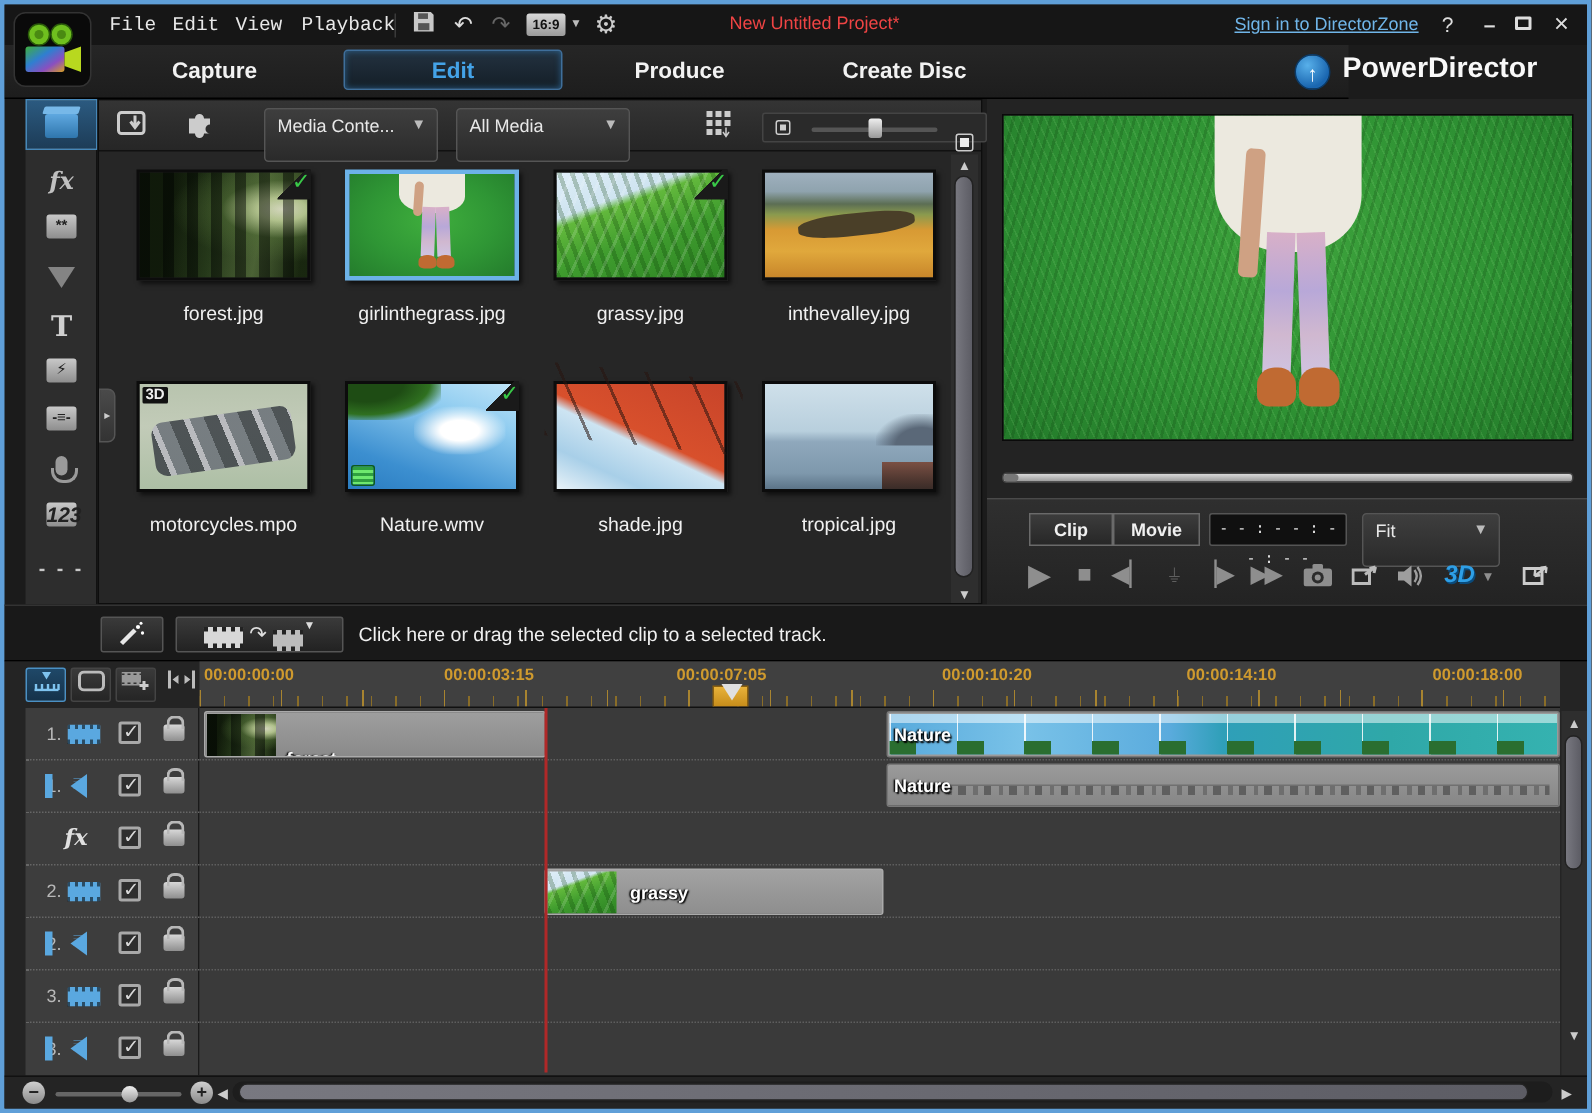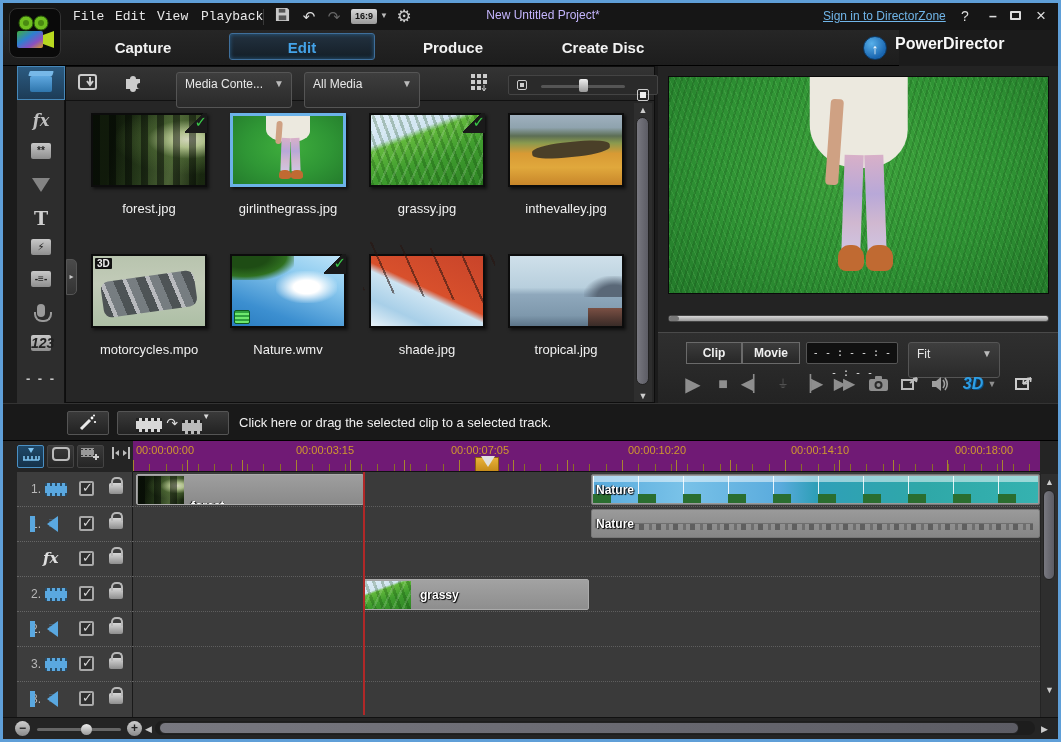--- a/index.html
+++ b/index.html
@@ -6,31 +6,31 @@
   *{box-sizing:border-box;font-family:"Liberation Sans","DejaVu Sans",sans-serif;}
   #win{position:relative;width:1061px;height:742px;background:#1b1b1b;border:3px solid #5f9fd8;overflow:hidden;}
   .abs{position:absolute;}
   
   #titlebar{left:0;top:0;width:1055px;height:27px;background:#161616;}
   #applogo{left:6px;top:5px;width:52px;height:50px;background:#0a0a0a;border:1px solid #333;border-radius:8px;z-index:5;}
   .menu-item{top:5px;height:18px;line-height:18px;color:#e8e8e8;font-size:13px;padding:0 6px;cursor:default;font-family:Liberation Mono, monospace;}
   .tb-sep{top:6px;width:1px;height:16px;background:#3a3a3a;}
   .tb-icon{top:4px;width:22px;height:20px;text-align:center;color:#ccc;font-size:15px;line-height:20px;}
   #aspect-badge{top:6px;width:26px;height:15px;background:linear-gradient(#d8d8d8,#9a9a9a);border-radius:2px;color:#111;font-size:9px;font-weight:bold;text-align:center;line-height:15px;}
-  #proj-title{top:5px;left:420px;width:240px;text-align:center;color:#c4b5fd;font-size:12px;}
+  #proj-title{top:5px;left:420px;width:240px;text-align:center;color:#ef4444;font-size:12px;}
   #signin{top:6px;left:820px;color:#70b5e8;font-size:12px;text-decoration:underline;cursor:pointer;}
   .winbtn{top:4px;width:20px;height:18px;color:#ddd;text-align:center;font-size:14px;line-height:18px;}
   #maxbox{top:8px;width:11px;height:9px;border:2px solid #ddd;border-radius:1px;}
   
   #modebar{left:0;top:27px;width:896px;height:36px;background:linear-gradient(#262626,#1d1d1d);border-bottom:1px solid #000;}
   .mode-tab{top:6px;height:24px;line-height:24px;color:#f2f2f2;font-size:15px;font-weight:bold;text-align:center;cursor:pointer;}
   #tab-edit{left:226px;top:3px;width:146px;height:27px;line-height:27px;color:#44a3e8;background:linear-gradient(#233240,#141e27);border:1px solid #3f6f9b;border-radius:3px;box-shadow:0 0 4px #2a5f8a inset;}
   #brandwrap{top:3px;left:860px;width:190px;height:28px;}
   #upicon{left:0;top:3px;width:24px;height:24px;border-radius:50%;background:radial-gradient(circle at 35% 30%,#58b0ea,#1a66b0 70%);border:1px solid #0c3a66;color:#fff;text-align:center;line-height:24px;font-size:14px;font-weight:bold;}
-  #brand{left:32px;top:2px;color:#f8f8f8;font-size:16px;font-weight:bold;letter-spacing:0;}
+  #brand{left:32px;top:2px;color:#f8f8f8;font-size:19px;font-weight:bold;letter-spacing:0;}
   
   #rail{left:14px;top:63px;width:48px;height:337px;background:#2d2d2d;border-right:1px solid #111;}
   .rail-item{left:0;width:48px;height:32px;color:#c0c0c0;text-align:center;cursor:pointer;}
   .rail-item .g{display:inline-block;margin-top:5px;}
   #room-media{top:0;height:34px;background:linear-gradient(#2b5a80,#1d3c57);border:1px solid #4687b8;}
   .clapper{width:22px;height:16px;margin-top:9px;background:linear-gradient(#5fa8e0,#2f76ad);border-radius:2px;position:relative;display:inline-block;}
   .clapper:before{content:"";position:absolute;left:-1px;top:-5px;width:24px;height:5px;background:#77b8e8;transform:skewX(-18deg);border-radius:1px;}
   .fxg{font-style:italic;font-weight:bold;font-size:16px;font-family:"DejaVu Serif",serif;}
   .icn-box{display:inline-block;width:20px;height:16px;background:linear-gradient(#c8c8c8,#8e8e8e);border-radius:2px;color:#222;font-size:10px;line-height:16px;font-weight:bold;}
   .partg{display:inline-block;width:0;height:0;border-left:9px solid transparent;border-right:9px solid transparent;border-top:14px solid #9a9a9a;margin-top:8px;opacity:.8;}
@@ -101,21 +101,21 @@
   .abtn{top:7px;height:24px;background:linear-gradient(#3a3a3a,#222);border:1px solid #555;border-radius:2px;color:#eee;text-align:center;cursor:pointer;}
   #hint{left:236px;top:11px;color:#f0f0f0;font-size:13px;}
   .film-ic{display:inline-block;width:26px;height:14px;background:#d8d8d8;border-radius:1px;position:relative;vertical-align:middle;}
   .film-ic:before,.film-ic:after{content:"";position:absolute;left:0;width:100%;height:3px;background:repeating-linear-gradient(90deg,#222 0 3px,transparent 3px 6px);}
   .film-ic:before{top:0;}.film-ic:after{bottom:0;}
   
   #tl{left:0;top:438px;width:1055px;height:298px;background:#242424;}
   #tl-tools{left:14px;top:2px;width:116px;height:28px;}
   .tlbtn{top:2px;width:27px;height:23px;border:1px solid #444;border-radius:2px;background:linear-gradient(#3a3a3a,#252525);color:#bbb;text-align:center;line-height:22px;font-size:12px;cursor:pointer;}
   .tlbtn.active{background:linear-gradient(#1f4868,#15324a);border-color:#4a90c4;color:#7ec3ef;}
-  #ruler{left:130px;top:0;width:907px;height:31px;background:#701a75;border-bottom:1px solid #111;overflow:hidden;}
+  #ruler{left:130px;top:0;width:907px;height:31px;background:#404040;border-bottom:1px solid #111;overflow:hidden;font-weight:bold;}
   .rlabel{top:3px;color:#cf9a2e;font-size:11px;}
   #rticks{left:0;bottom:0;width:100%;height:7px;background:repeating-linear-gradient(90deg,#8a6d28 0 1px,transparent 1px 16.3px);}
   #rticks2{left:0;bottom:0;width:100%;height:11px;background:repeating-linear-gradient(90deg,#a88430 0 1px,transparent 1px 54.3px);}
   #playhead{left:342px;top:16px;width:24px;height:15px;background:linear-gradient(#e8b23a,#c68c1a);border:1px solid #8a6010;z-index:9;cursor:ew-resize;}
   #playhead:before{content:"";position:absolute;left:5px;top:-2px;width:0;height:0;border-left:7px solid transparent;border-right:7px solid transparent;border-top:11px solid #e0e0e0;}
   #redline{left:360px;top:31px;width:2px;height:243px;background:#b02828;z-index:8;}
   #trackhead{left:14px;top:31px;width:116px;height:245px;background:#3d3d3d;border-right:1px solid #1a1a1a;}
   .trow{left:0;width:116px;height:35px;border-bottom:1px dotted #666;position:absolute;}
   .tnum{position:absolute;left:14px;top:10px;color:#b8b8b8;font-size:12px;}
   .tvicon{position:absolute;left:28px;top:11px;width:22px;height:13px;background:#5aa8e0;border-radius:1px;background-image:repeating-linear-gradient(90deg,rgba(0,0,0,.55) 0 2px,transparent 2px 5px);background-size:100% 3px;background-repeat:no-repeat;background-position:0 0;box-shadow:0 10px 0 -0px transparent;}

